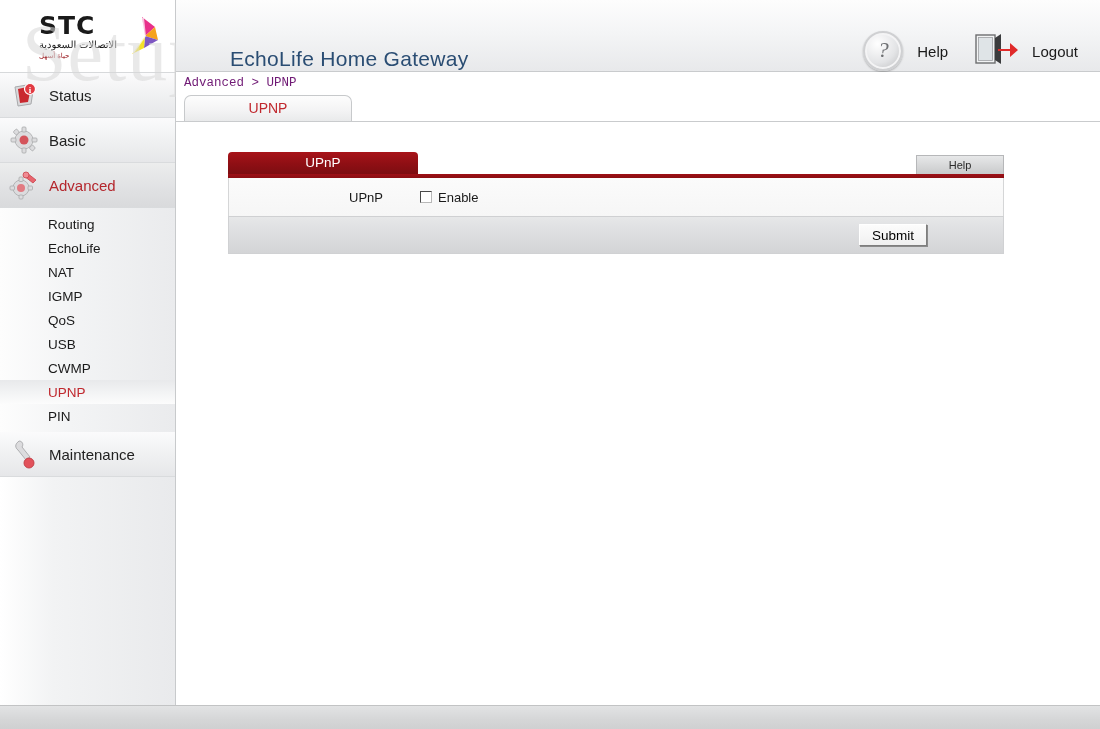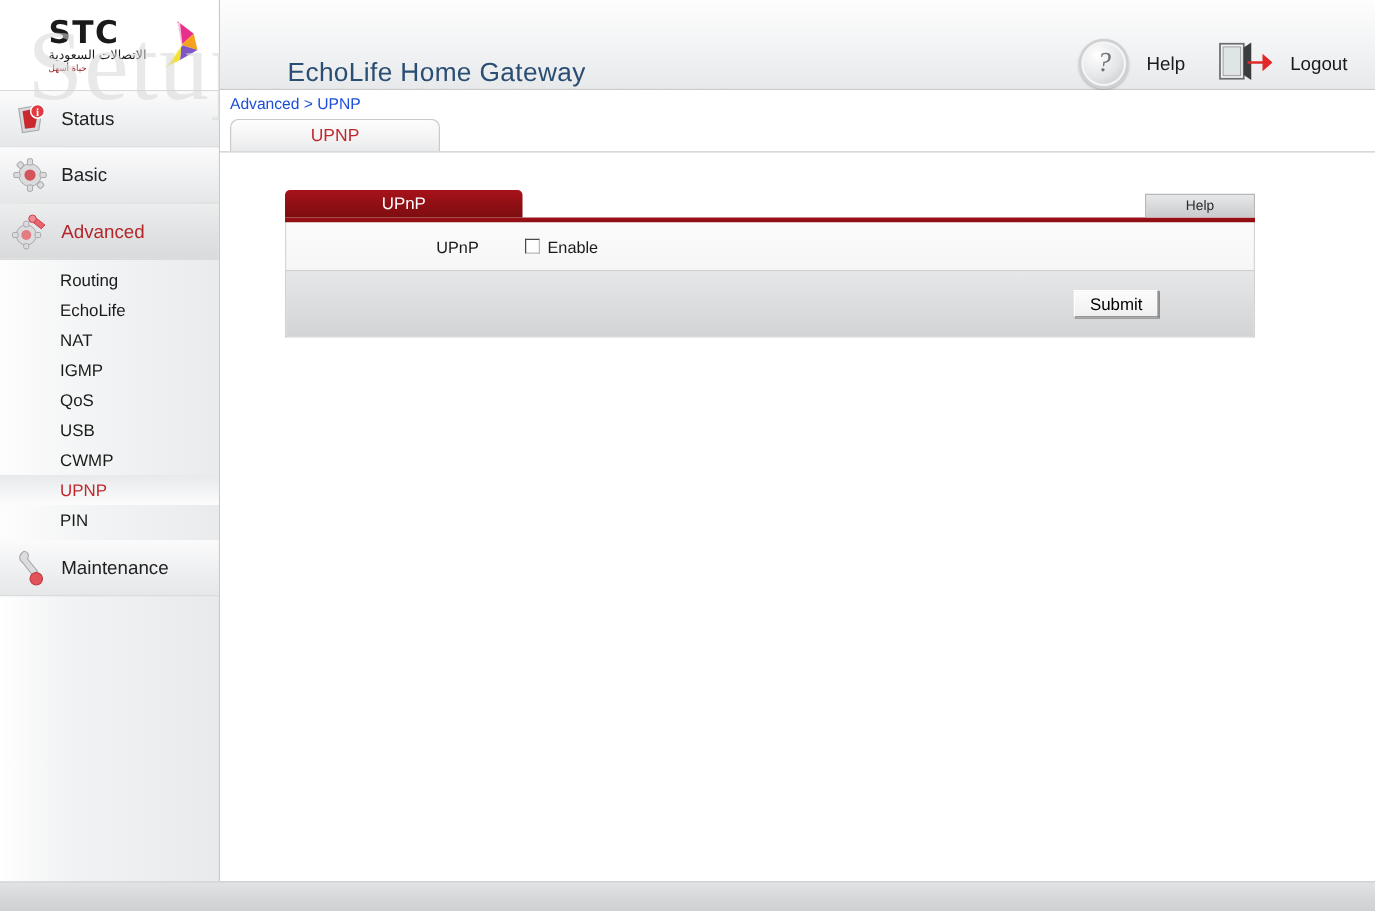--- a/index.html
+++ b/index.html
@@ -217,21 +217,22 @@
     position: relative;
     height: 49px;
     background: #ffffff;
     border-bottom: 1px solid #c9cbcd;
     z-index: 60;
   }
   #breadcrumb {
     position: absolute;
     left: 8px; top: 4px;
     font-size: 12.5px;
-    color: #1d4ed8;
+    color: #701a75;
+    font-family: Liberation Mono, monospace;
   }
   #tabstrip {
     position: absolute;
     left: 8px; bottom: 0;
     display: flex;
     align-items: flex-end;
   }
   .tab {
     width: 168px;
     height: 26px;
@@ -327,21 +328,21 @@
     background: #ffffff;
     box-sizing: border-box;
     flex: none;
   }
   .cb-label {
     font-size: 13px;
     color: #1a1a1a;
     margin-left: 6px;
   }
   #panel-footer {
-    height: 54px;
+    height: 38px;
     background: linear-gradient(to bottom, #e6e7e8 0%, #dcdddf 50%, #d3d4d6 100%);
     border: 1px solid #d0d1d3;
     border-top: 1px solid #cfd0d2;
     display: flex;
     align-items: center;
     justify-content: flex-end;
     padding-right: 76px;
     box-sizing: border-box;
   }
   #submit-btn {

